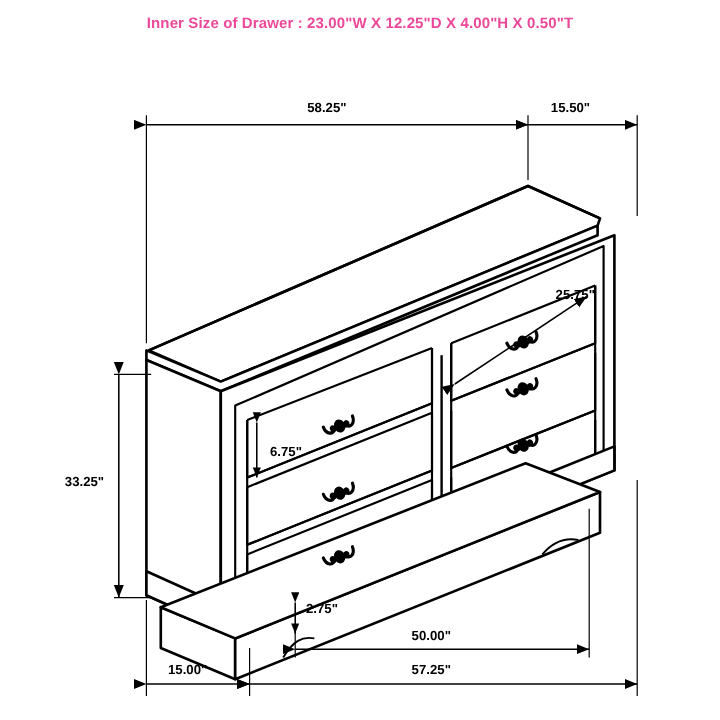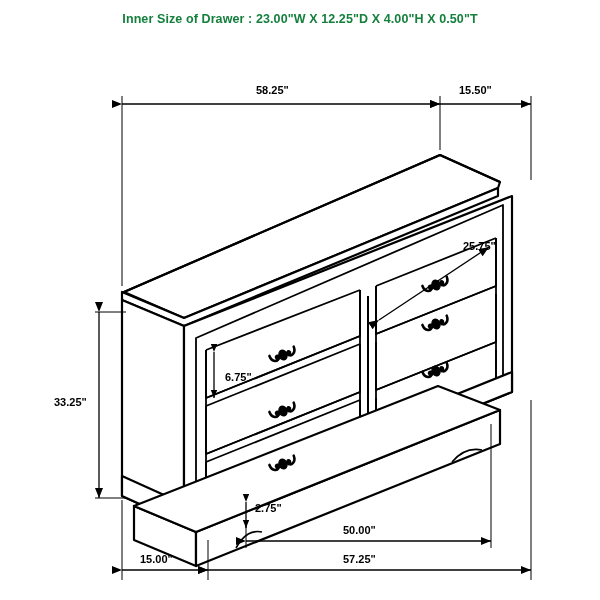--- a/index.html
+++ b/index.html
@@ -20,21 +20,21 @@
     background: #ffffff;
   }
   #title {
     position: absolute;
     top: 12px;
     left: 0;
     width: 600px;
     text-align: center;
     font-size: 12.5px;
     font-weight: bold;
-    color: #15803d;
+    color: #ec4899;
     letter-spacing: 0.1px;
   }
   svg.diagram {
     position: absolute;
     top: 0;
     left: 0;
     width: 600px;
     height: 600px;
   }
   .lbl {

